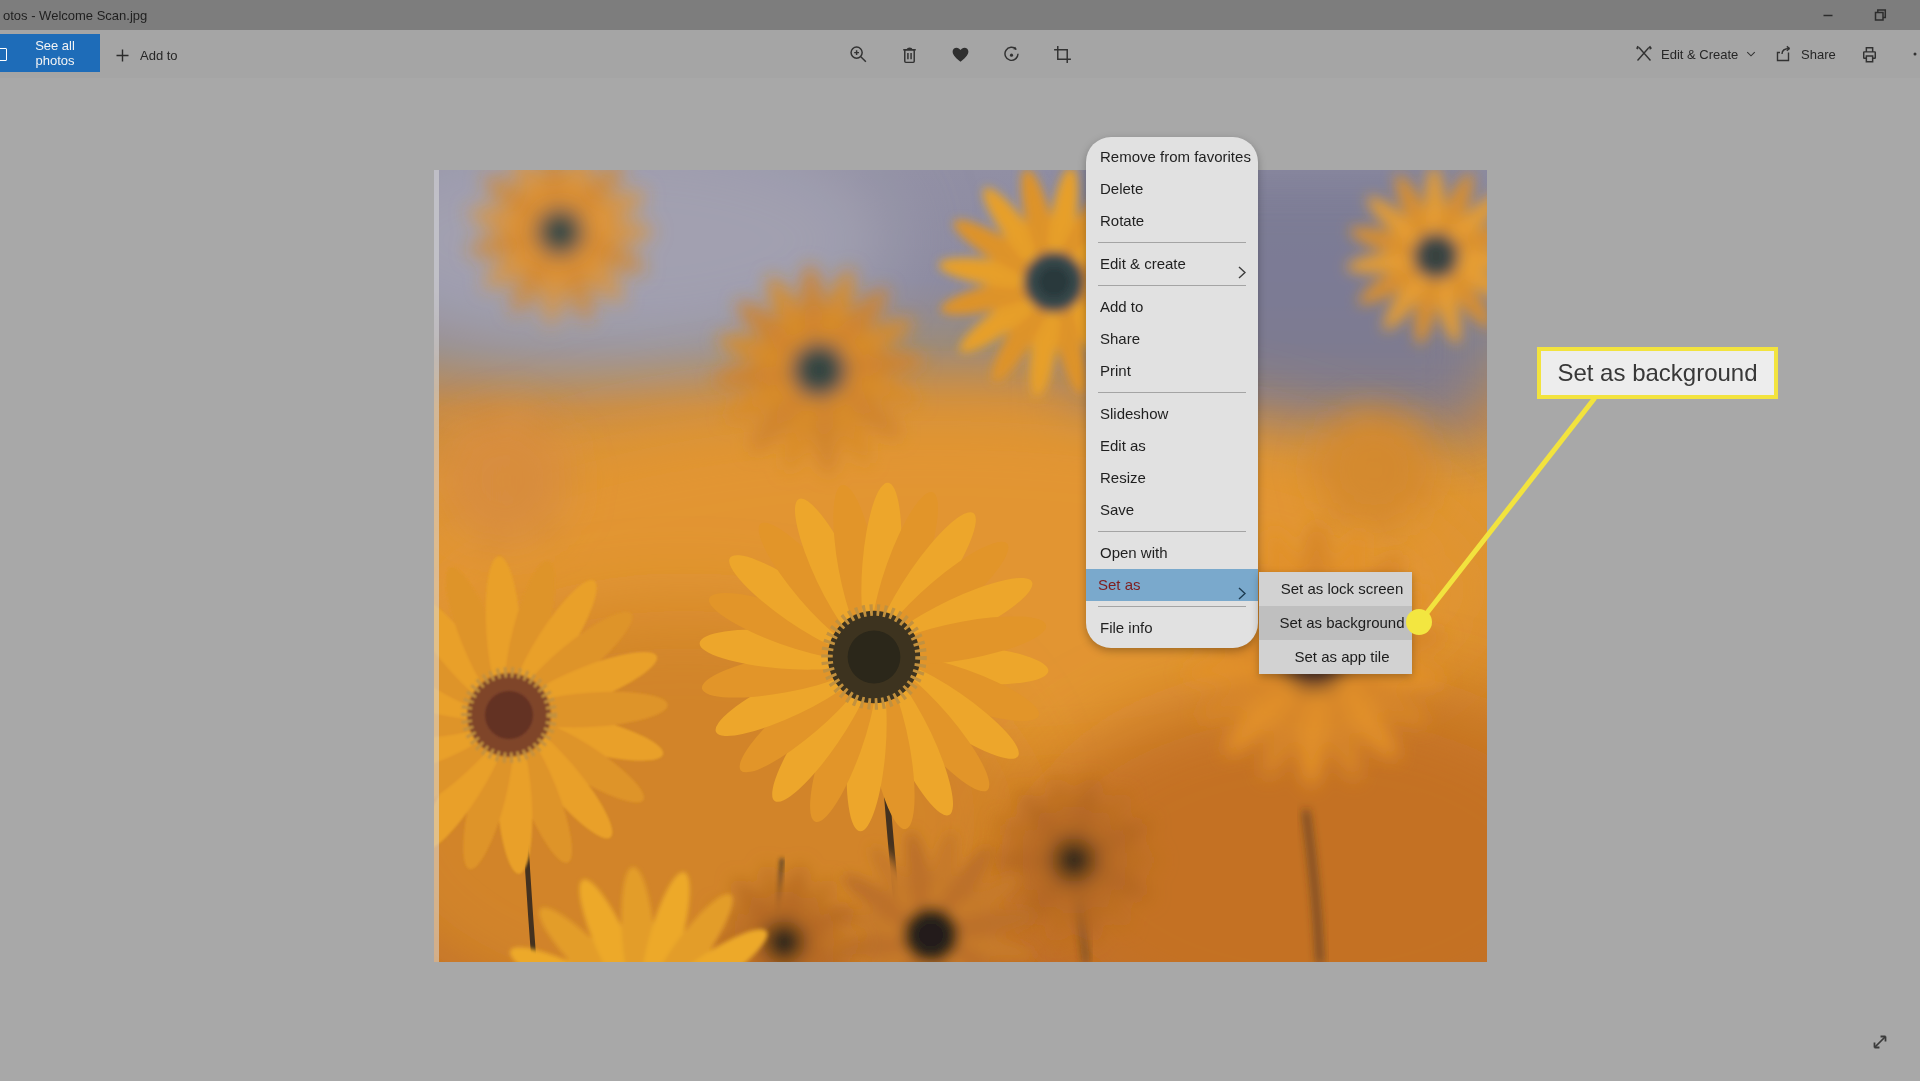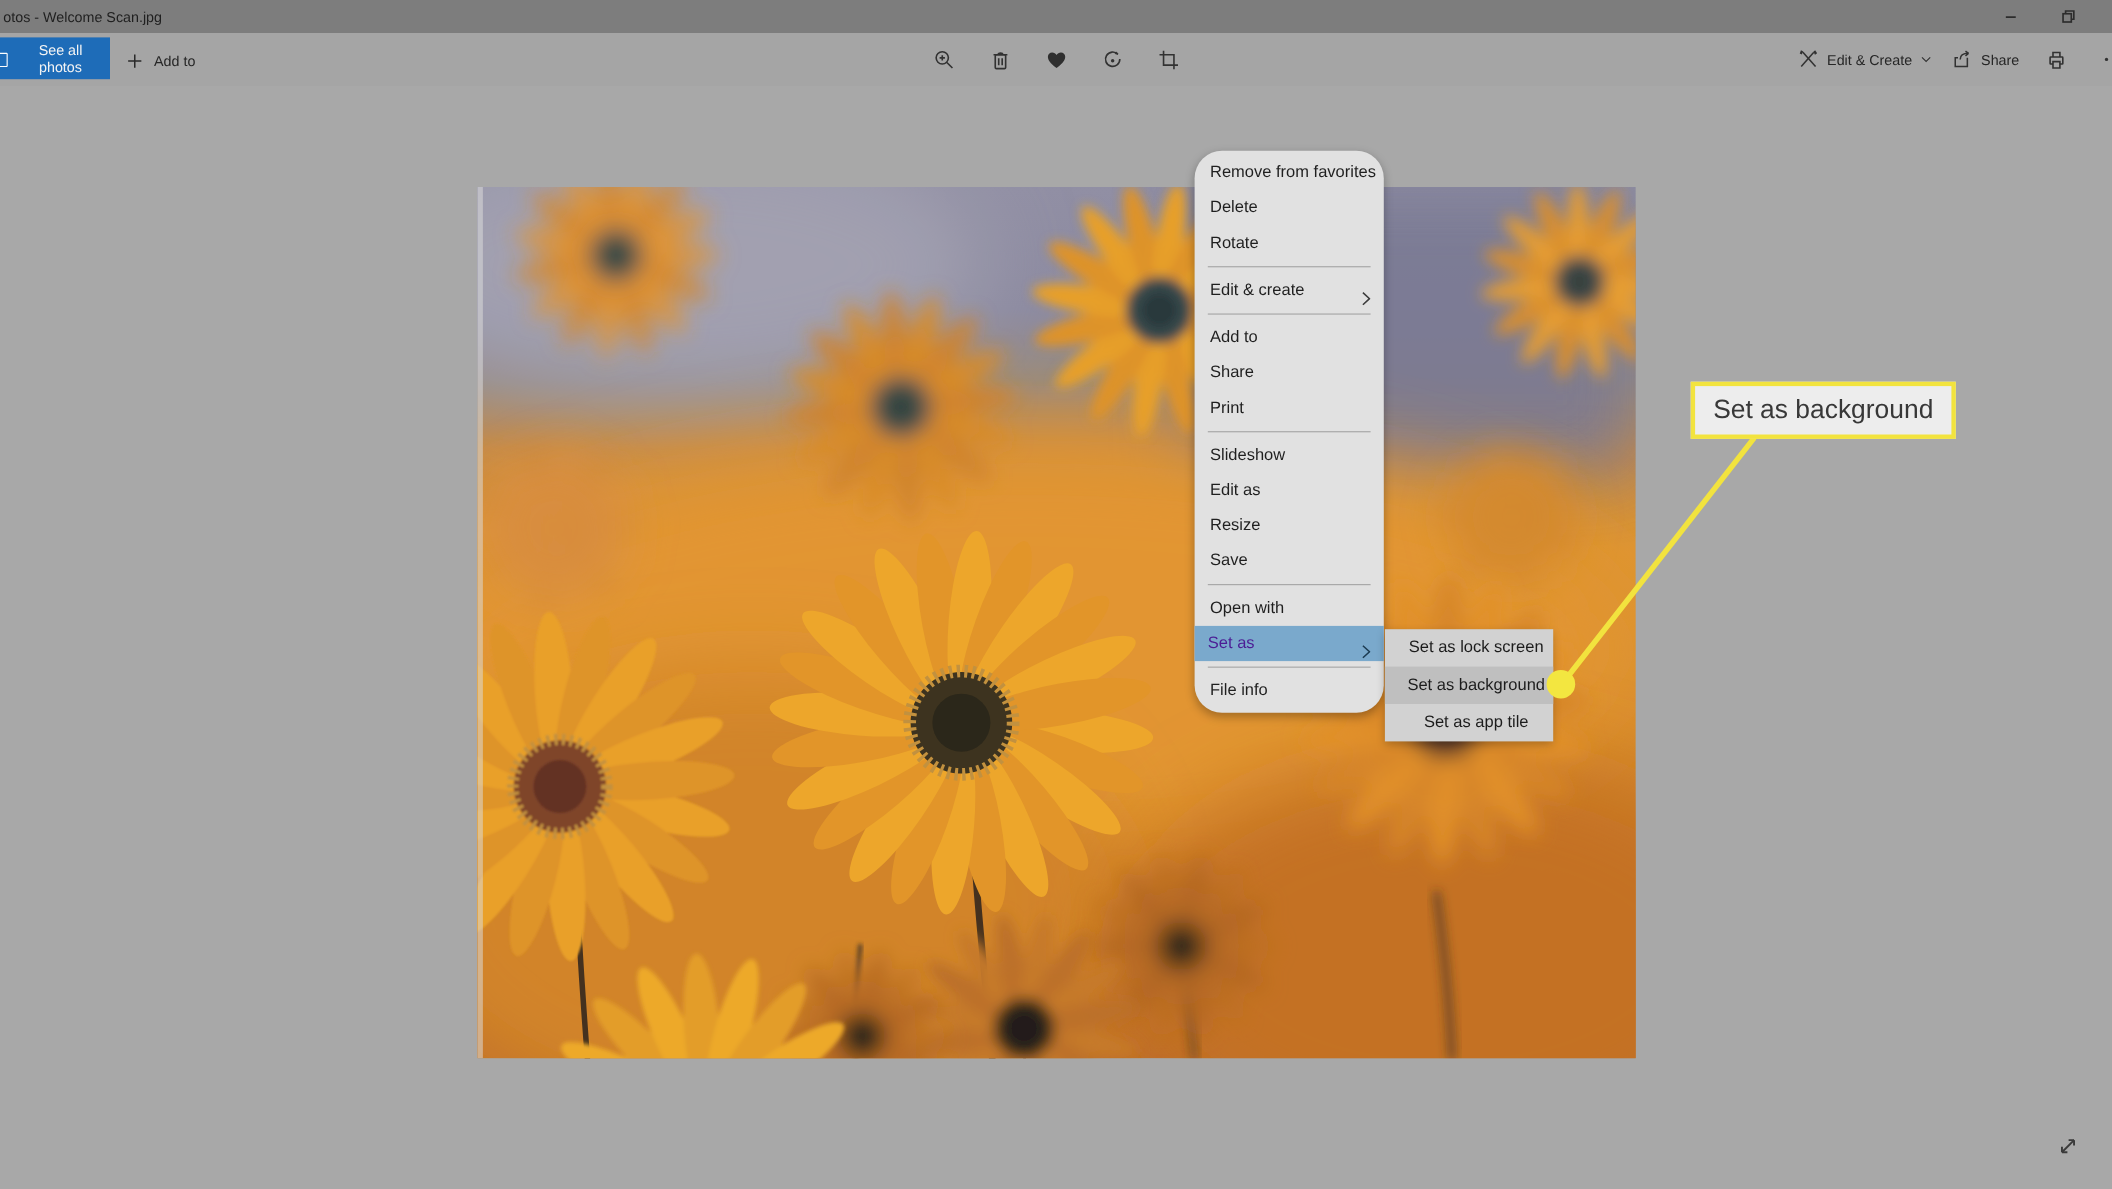--- a/index.html
+++ b/index.html
@@ -36,21 +36,21 @@
   #more-btn{left:1904px;}
   
   .photo{position:absolute;left:434px;top:170px;width:1053px;height:792px;}
   .photo svg{display:block;}
   .resize-handle{position:absolute;left:1862px;top:1024px;width:36px;height:36px;display:flex;align-items:center;justify-content:center;background:transparent;border:none;}
   .resize-handle svg{stroke:#3a3a3a;fill:none;stroke-width:1.6;}
   
   .context-menu{position:absolute;left:1086px;top:137px;width:172px;background:#e1e1e1;
     padding:4px 0;box-shadow:0 3px 9px rgba(0,0,0,.28);z-index:5;border-radius:25px;}
   .menu-item{height:32px;line-height:32px;padding-left:14px;font-size:15px;color:#1f1f1f;position:relative;cursor:default;}
-  .menu-item.highlight{background:#7aa9cc;color:#4c1d95;padding-left:12px;}
+  .menu-item.highlight{background:#7aa9cc;color:#7f1d1d;padding-left:12px;}
   .menu-sep{height:1px;background:#a4a4a4;margin:5px 12px;}
   .chev-right{position:absolute;right:12px;top:10px;}
   .chev-right svg{stroke:#3c3c3c;fill:none;stroke-width:1.4;}
   .menu-item.highlight .chev-right svg{stroke:#1d3c52;}
   
   .submenu{position:absolute;left:1259px;top:572px;width:153px;background:#d2d2d2;
     box-shadow:0 3px 8px rgba(0,0,0,.25);z-index:6;}
   .sub-item{height:34px;line-height:34px;padding-left:13px;font-size:15px;color:#1c1c1c;cursor:default;text-align:center;}
   .sub-item.highlight{background:#bfbfbf;}
   

